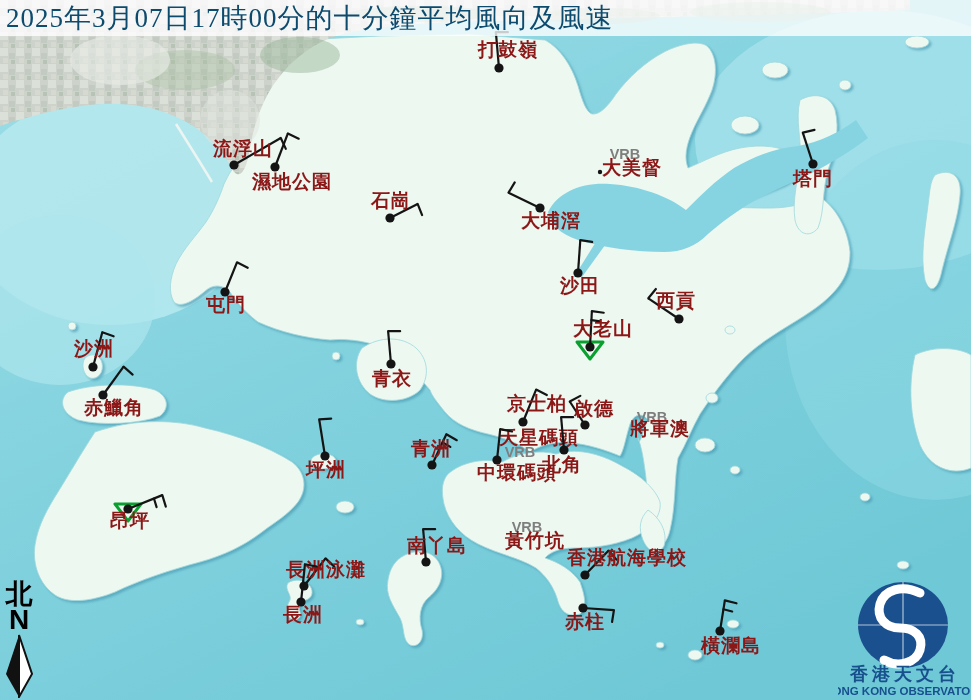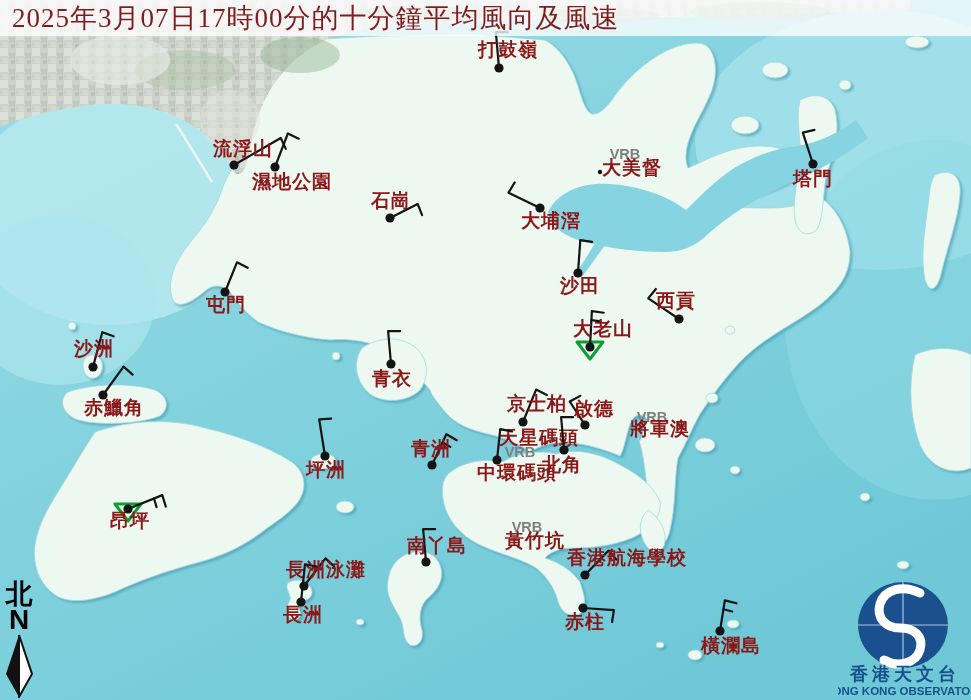--- a/index.html
+++ b/index.html
@@ -2,21 +2,21 @@
 <html><head>
 <meta charset="utf-8">
 <style>
   html,body{margin:0;padding:0;background:#222;}
   .map-wrap{position:relative;width:971px;height:700px;overflow:hidden;
     font-family:"Liberation Sans",sans-serif;background:#7ed0dd;}
   .map-wrap svg.base{position:absolute;left:0;top:0;}
   .title-band{position:absolute;left:0;top:0;width:971px;height:36px;
     background:rgba(255,255,255,0.78);z-index:30;display:flex;align-items:center;}
   .title-band .title-text{font-family:"Liberation Serif",serif;font-size:27px;
-    color:#7f1d1d;padding-left:12px;letter-spacing:1px;white-space:nowrap;}
+    color:#0c4a6e;padding-left:6px;letter-spacing:1px;white-space:nowrap;}
   .stations-svg{position:absolute;left:0;top:0;z-index:20;}
   .north-box{position:absolute;left:2px;top:581px;width:34px;z-index:40;
     display:flex;flex-direction:column;align-items:center;line-height:1;}
   .north-box .north-cjk{font-family:"Liberation Serif",serif;font-size:27px;color:#000;font-weight:700;}
   .north-box .north-n{font-family:"Liberation Sans",sans-serif;font-size:28px;font-weight:800;color:#000;margin-top:-2px;}
   .logo-svg{position:absolute;left:838px;top:576px;z-index:40;}
 </style>
 </head>
 <body>
 

